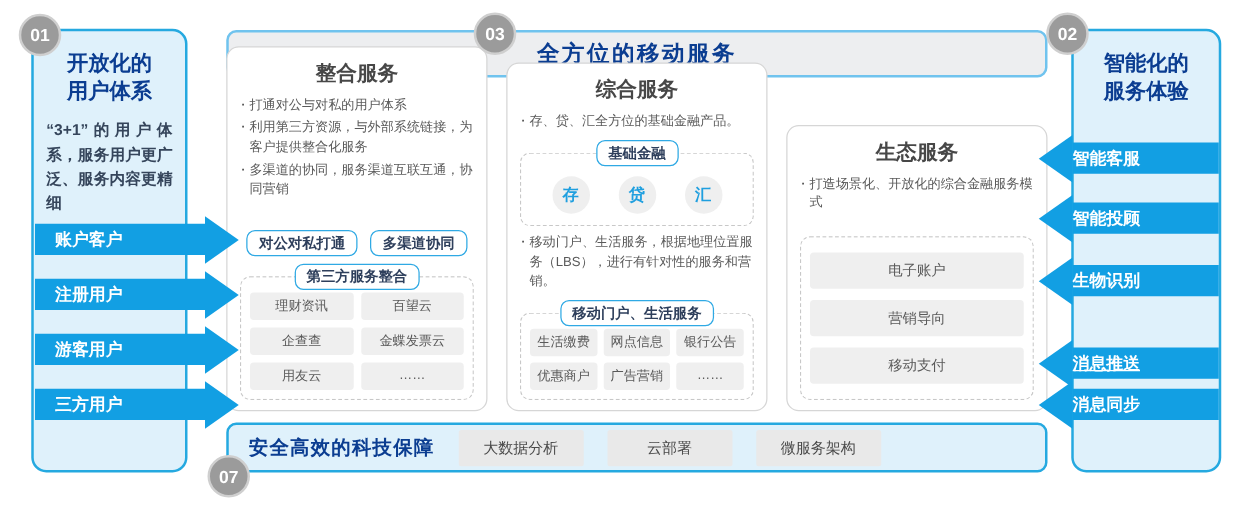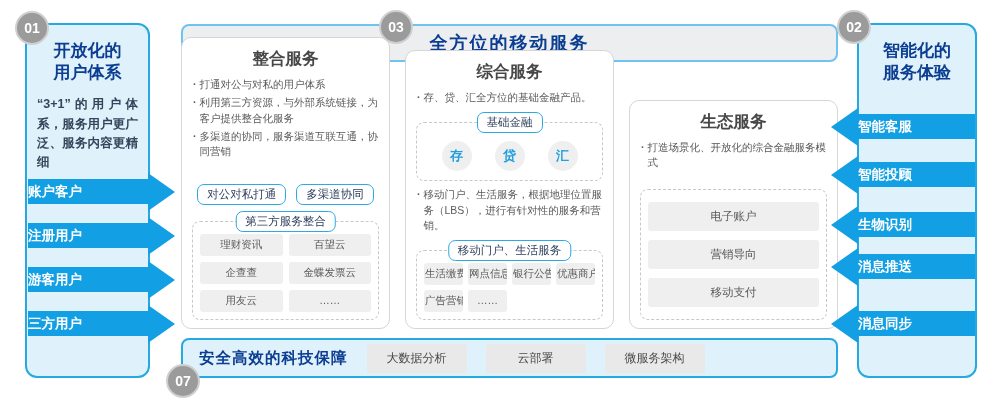--- a/index.html
+++ b/index.html
@@ -17,21 +17,21 @@
   .panel-left{left:25px;width:125px;}
   .panel-right{left:857px;width:120px;}
   .panel-title{margin-top:15px;text-align:center;color:#0B3D91;font-weight:bold;
                font-size:17px;line-height:1.3;}
   .panel-body{margin:11px 10px 0;font-size:12.5px;color:#35455B;line-height:1.55;
               text-align:justify;font-weight:600;}
 
   
   .arrow{position:absolute;height:25px;background:#129FE3;color:#fff;font-weight:bold;
          font-size:13.5px;display:flex;align-items:center;justify-content:flex-start;z-index:4;}
-  .arrow-r{left:28px;width:120px;}
+  .arrow-r{left:28px;width:120px;padding-left:16px;}
   .arrow-r::after{content:"";position:absolute;left:100%;top:50%;margin-top:-19px;width:0;height:0;
          border-top:19px solid transparent;border-bottom:19px solid transparent;border-left:27px solid #129FE3;}
   .arrow-l{left:858px;width:117px;}
   .arrow-l::before{content:"";position:absolute;right:100%;top:50%;margin-top:-19px;width:0;height:0;
          border-top:19px solid transparent;border-bottom:19px solid transparent;border-right:27px solid #129FE3;}
 
   
   .top-bar{position:absolute;left:181px;top:24px;width:657px;height:38px;background:#EDEEF0;
            border:2px solid #70C3EE;border-radius:8px;box-sizing:border-box;display:flex;
            align-items:center;justify-content:center;z-index:2;}
@@ -45,28 +45,28 @@
 
   
   .cards{position:absolute;left:181px;top:77px;width:657px;height:252px;display:flex;gap:15px;z-index:2;align-items:flex-end;}
   .card{flex:1;background:#fff;border:1px solid #D6D6D6;border-radius:10px;
         padding:6px 10px 8px;box-sizing:border-box;}
   .card-title{margin:4px 0 7px;text-align:center;color:#474747;font-size:16.5px;font-weight:bold;}
   .bullet{display:flex;font-size:10.5px;color:#5A5A5A;line-height:1.5;margin-bottom:2px;}
   .bullet::before{content:"·";font-weight:bold;margin:0 3px 0 1px;}
 
   .pill{display:inline-block;background:#fff;border:1px solid #2FA9E4;border-radius:7px;
-        padding:2px 9px;font-size:11.5px;color:#2E3F5C;font-weight:400;white-space:nowrap;}
+        padding:2px 9px;font-size:11.5px;color:#2E3F5C;font-weight:700;white-space:nowrap;}
   .pill-row{display:flex;justify-content:center;gap:10px;margin-top:24px;}
 
   .group{position:relative;border:1px dashed #C8C8C8;border-radius:8px;margin-top:16px;
          padding:12px 7px 7px;}
   .group-header{position:absolute;top:-11px;left:50%;transform:translateX(-50%);background:#fff;}
   .grid2{display:grid;grid-template-columns:1fr 1fr;gap:6px;}
-  .grid3{display:grid;grid-template-columns:1fr 1fr 1fr 1fr;gap:5px;}
+  .grid3{display:grid;grid-template-columns:1fr 1fr 1fr;gap:5px;}
   .chip{background:#EFEFEF;border-radius:3px;text-align:center;font-size:10.5px;color:#5A5A5A;
         padding:4px 1px;white-space:nowrap;overflow:hidden;}
   .stack{display:flex;flex-direction:column;gap:9px;padding:12px 7px;margin-top:18px;}
   .chip-wide{padding:7px 0;font-size:11.5px;}
   .circle-row{display:flex;justify-content:space-around;align-items:center;padding:6px 6px 2px;}
   .circle{width:30px;height:30px;border-radius:50%;background:#EFEFEF;color:#1F9FDF;
           font-weight:bold;font-size:13px;display:flex;align-items:center;justify-content:center;}
   .mt6{margin-top:6px;}
 </style>
 </head>
@@ -107,21 +107,21 @@
   </div>
   <div class="arrow arrow-l" style="top:114px;">
       <span>智能客服</span>
     </div>
   <div class="arrow arrow-l" style="top:162px;">
       <span>智能投顾</span>
     </div>
   <div class="arrow arrow-l" style="top:212px;">
       <span>生物识别</span>
     </div>
-  <div class="arrow arrow-l" style="top:254px;">
+  <div class="arrow arrow-l" style="top:278px;text-decoration:underline;">
       <span>消息推送</span>
     </div>
   <div class="arrow arrow-l" style="top:311px;">
       <span>消息同步</span>
     </div>
 
   <div class="top-bar">
     <span class="top-bar-title">全方位的移动服务</span>
   </div>
 

